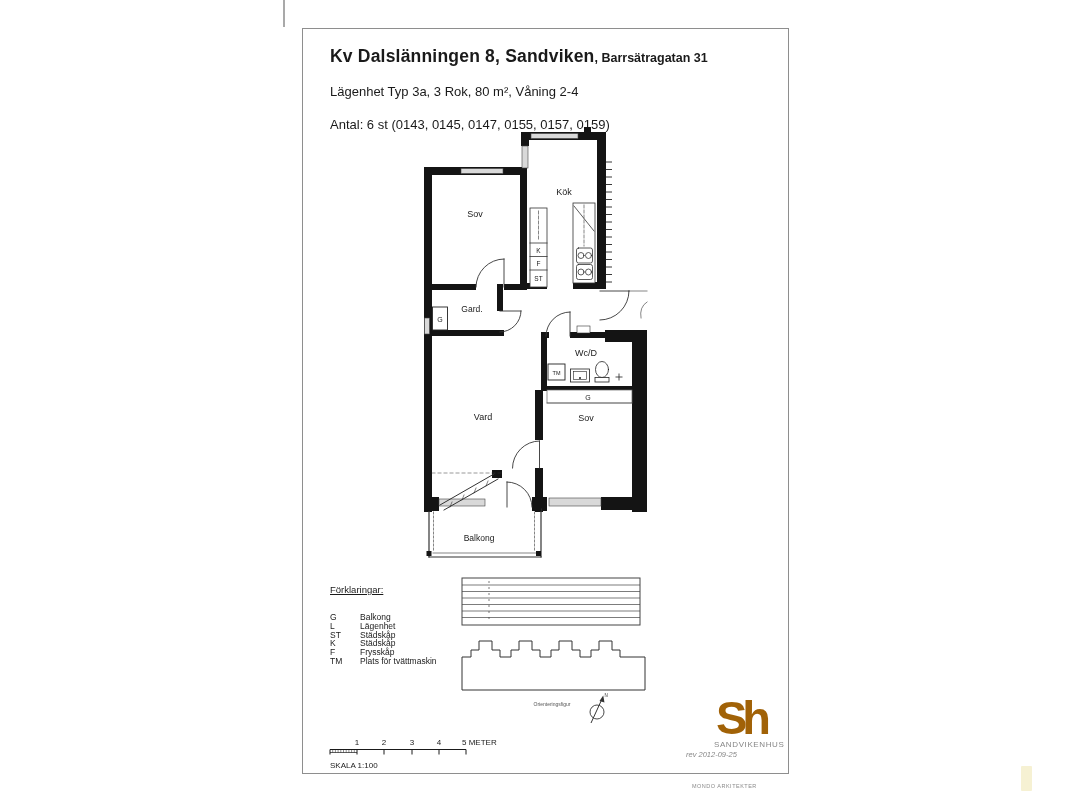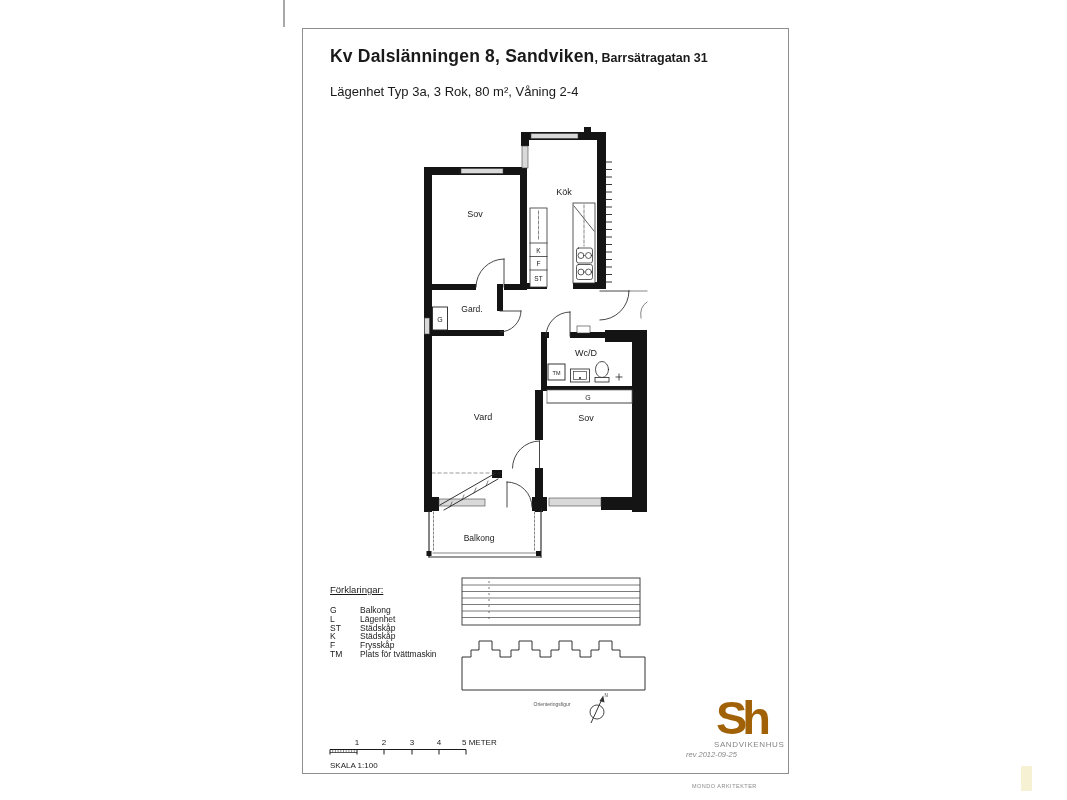--- a/index.html
+++ b/index.html
@@ -8,21 +8,21 @@
   .abs{position:absolute;}
   
   #page-frame{left:302px;top:28px;width:485px;height:744px;border:1.5px solid #8e8e8e;}
   
   #title-block{left:330px;top:46px;width:440px;}
   .title-main{font-size:17.5px;font-weight:bold;letter-spacing:.2px;}
   .title-suffix{font-size:12.5px;font-weight:bold;}
   .subtitle{font-size:13px;margin-top:16px;line-height:17px;}
   
   #legend{left:330px;top:579px;width:160px;}
-  .legend-heading{font-size:9.5px;text-decoration:underline;display:inline-block;margin-bottom:11px;}
+  .legend-heading{font-size:9.5px;text-decoration:underline;display:inline-block;margin-bottom:18px;}
   .legend-row{display:flex;font-size:8.5px;line-height:8.8px;}
   .legend-abbr{width:30px;}
   
   
   #logo-block{left:686px;top:698px;width:110px;color:#878787;}
   .logo-sh{font-size:47px;font-weight:700;letter-spacing:-5px;line-height:40px;color:#a16207;text-align:center;}
   .logo-company{font-size:8px;letter-spacing:.6px;margin-top:2px;margin-left:28px;}
   .logo-rev{font-size:7.5px;margin-top:1px;font-style:italic;}
   #architect{left:692px;top:783px;font-size:5.5px;letter-spacing:.5px;color:#8a8a8a;}
   
@@ -38,20 +38,21 @@
 
   <div id="edge-artifact" class="abs"></div>
   <div id="yellow-artifact" class="abs"></div>
   <div id="page-frame" class="abs"></div>
 
   <div id="title-block" class="abs">
     <div>
       <span class="title-main">Kv Dalslänningen 8, Sandviken</span><span class="title-suffix">, Barrsätragatan 31</span>
     </div>
     <div class="subtitle">Lägenhet Typ 3a, 3 Rok, 80 m², Våning 2-4</div>
+    <div class="subtitle">Antal: 6 st (0143, 0145, 0147, 0155, 0157, 0159)</div>
   </div>
 
   <svg width="1067" height="800" viewBox="0 0 1067 800">
     <g stroke-linecap="square">
 
       <g fill="#141414">
         <rect x="424" y="167" width="103" height="8"></rect>
         <rect x="424" y="167" width="8" height="345"></rect>
         <rect x="520" y="170" width="7" height="118"></rect>
         <rect x="521" y="132" width="8" height="14"></rect>

